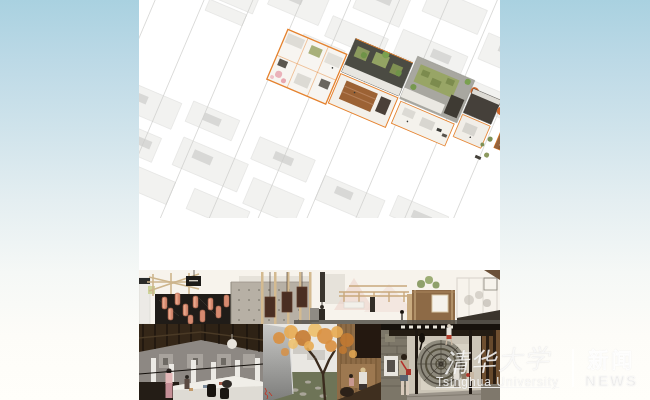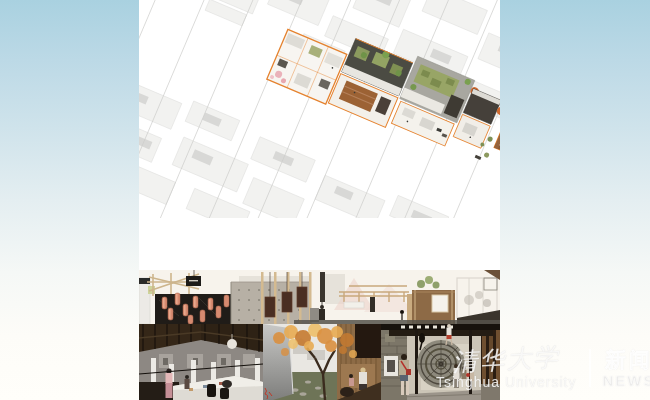--- a/index.html
+++ b/index.html
@@ -9,21 +9,21 @@
   .panel{position:absolute;left:139px;top:0;width:361px;height:400px;background:#ffffff;}
   .panel svg{display:block;position:absolute;left:0;}
   .axon{top:0;}
   .pano{top:270px;}
   .photo-row{position:absolute;top:324px;left:0;width:361px;height:76px;display:flex;}
   .photo-row svg{position:static;}
   .watermark{position:absolute;left:436px;top:338px;width:200px;height:60px;display:flex;align-items:center;
     color:rgba(255,255,255,0.82);text-shadow:0 0 1px rgba(140,140,140,0.35);user-select:none;}
   .wm-left{text-align:center;line-height:1;}
   .wm-zh{font-family:"DejaVu Serif",serif;font-style:italic;font-size:25px;letter-spacing:2px;transform:rotate(-3deg);white-space:nowrap;}
-  .wm-en{font-size:14px;letter-spacing:1px;margin-top:3px;white-space:nowrap;}
+  .wm-en{font-size:12px;letter-spacing:1px;margin-top:3px;white-space:nowrap;text-decoration:underline;}
   .wm-sep{width:2px;height:38px;background:rgba(255,255,255,0.75);margin:0 11px 0 13px;flex:0 0 auto;}
   .wm-right{text-align:center;line-height:1;}
   .wm-news-zh{font-size:21px;font-weight:bold;letter-spacing:3px;white-space:nowrap;
     -webkit-text-stroke:0.5px rgba(255,255,255,0.9);color:rgba(255,255,255,0.55);}
   .wm-news-en{font-size:15px;font-weight:bold;letter-spacing:2px;margin-top:3px;
     -webkit-text-stroke:0.5px rgba(255,255,255,0.9);color:rgba(255,255,255,0.5);}
 </style>
 </head>
 <body>
 

